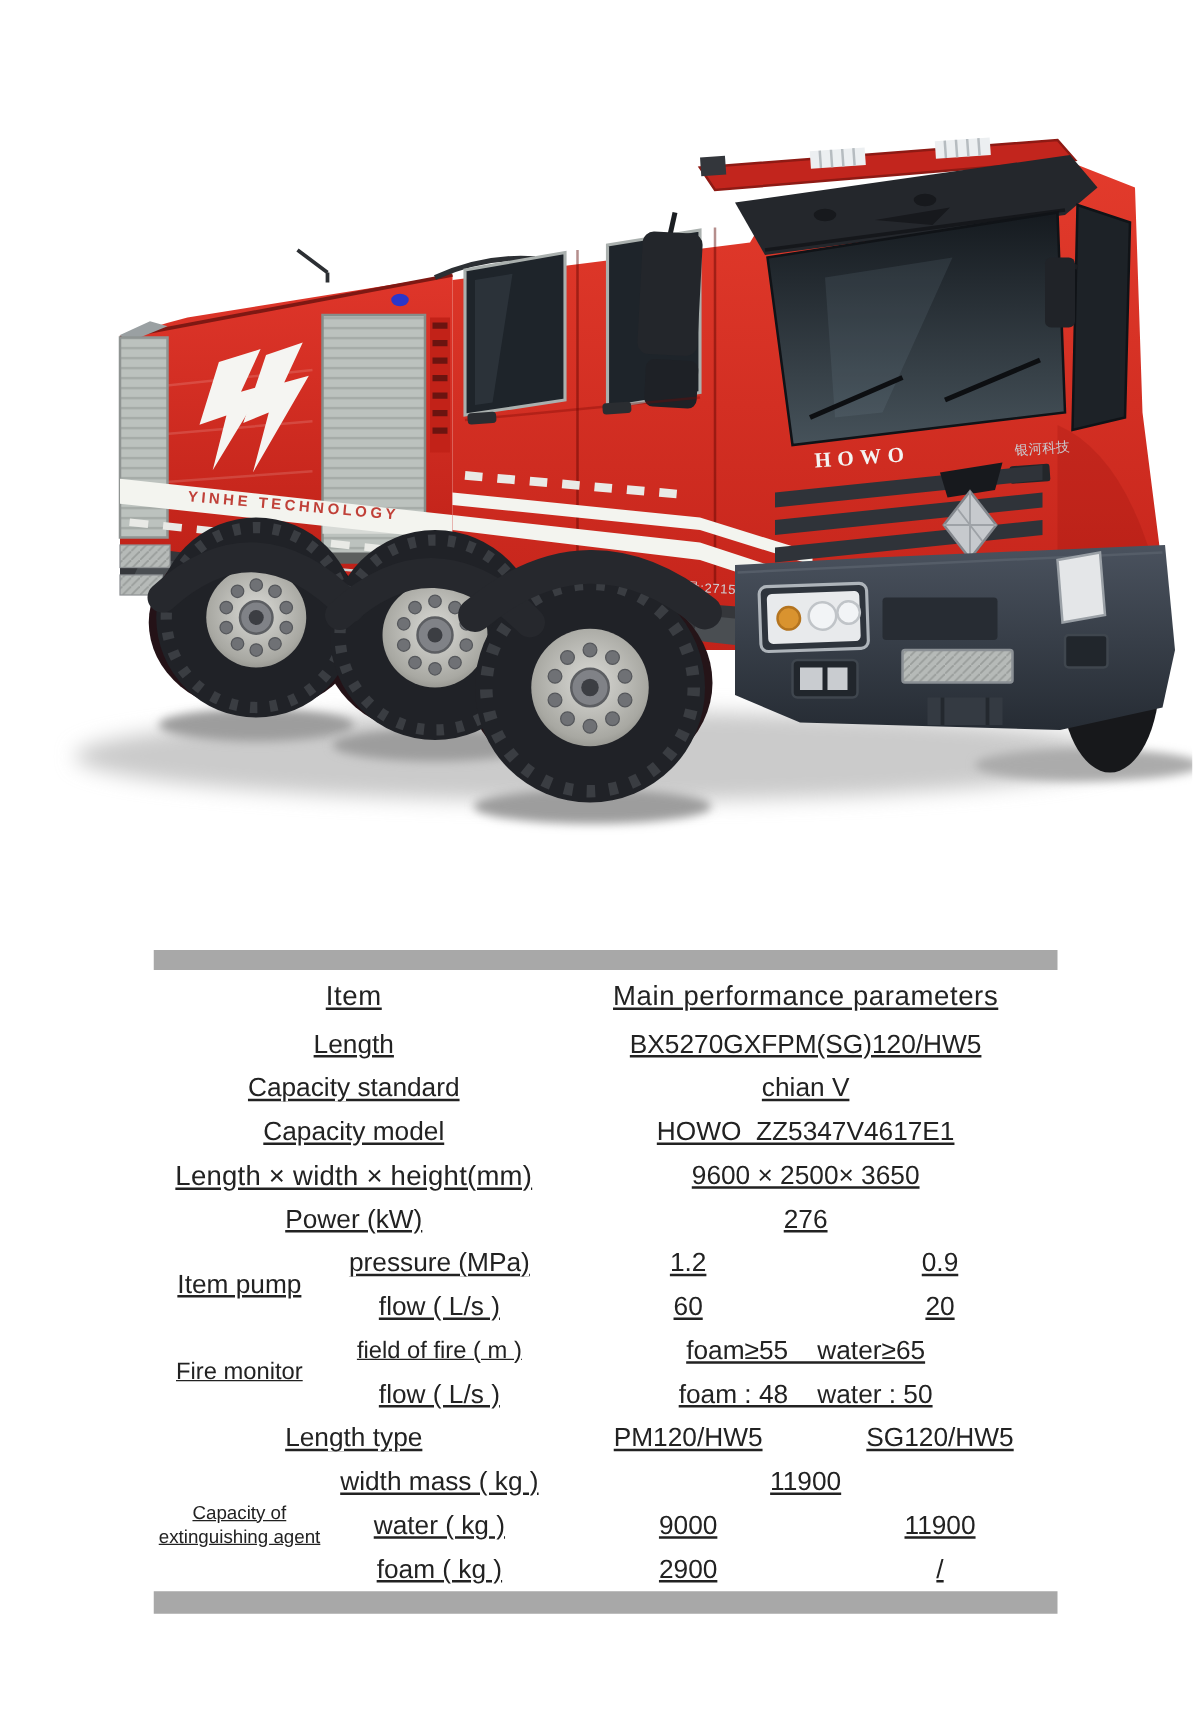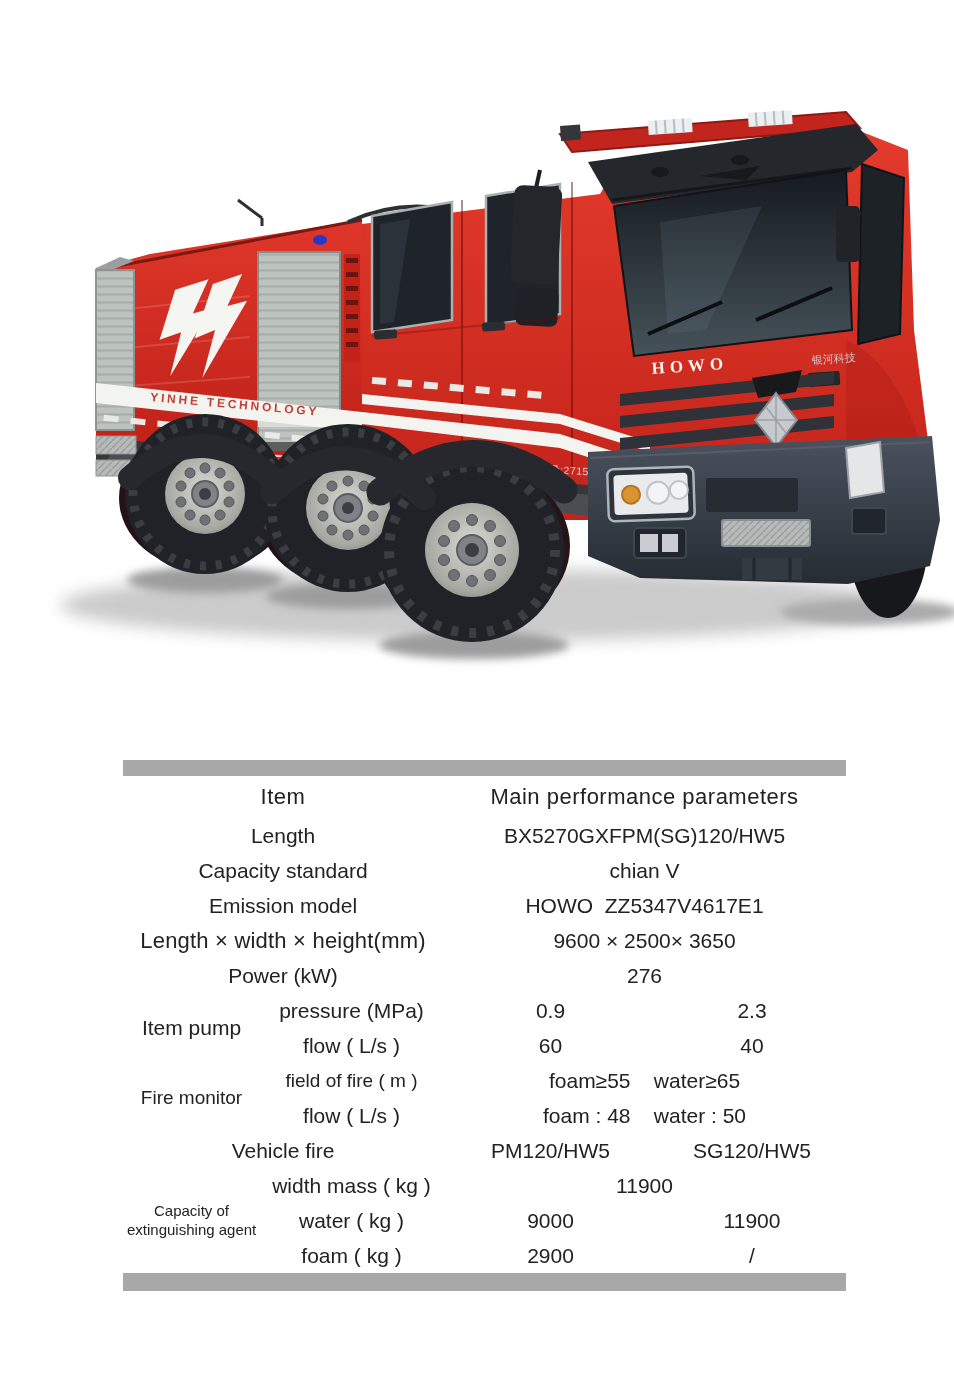--- a/index.html
+++ b/index.html
@@ -6,21 +6,21 @@
   .page{position:relative;width:954px;height:1376px;background:#fff;overflow:hidden;
         font-family:"Liberation Sans",sans-serif;color:#1f1f1f;}
   .truck-wrap{position:absolute;left:0;top:0;width:954px;height:740px;}
   .truck-wrap svg{display:block;}
   .spec-wrap{position:absolute;left:123px;top:760px;width:723px;}
   .bar{width:723px;height:16px;background:#a8a8a8;}
   .bar.bottom{height:18px;margin-top:0;}
   table.spec{border-collapse:collapse;width:723px;table-layout:fixed;
              font-size:21px;color:#222;}
   table.spec td{height:35px;padding:0 4px;text-align:center;vertical-align:middle;
-                border:none;white-space:pre;overflow:hidden;}
+                border:none;white-space:pre;overflow:hidden;text-decoration:underline;}
   tr.r-head td{height:42px;font-size:22px;letter-spacing:.5px;}
   
   td.bt{border-top:2px solid #454545;}
   td.btg{border-top:2px solid #919191;}
   
   td.bl{border-left:2px solid #454545;}
   td.cap{font-size:15px;line-height:1.25;white-space:pre-line;}
   td.small{font-size:19px;}
   td.dim{font-size:22px;letter-spacing:.2px;}
 </style>
@@ -355,56 +355,56 @@
 
       <tr>
         <td colspan="2" class="bt">Length</td>
         <td colspan="2" class="bt bl">BX5270GXFPM(SG)120/HW5</td>
       </tr>
       <tr>
         <td colspan="2" class="bt">Capacity standard</td>
         <td colspan="2" class="bt bl">chian V</td>
       </tr>
       <tr>
-        <td colspan="2" class="bt">Emission model</td>
+        <td colspan="2" class="bt">Capacity model</td>
         <td colspan="2" class="bt bl">HOWO  ZZ5347V4617E1</td>
       </tr>
       <tr>
         <td colspan="2" class="bt dim">Length × width × height(mm)</td>
         <td colspan="2" class="bt bl">9600 × 2500× 3650</td>
       </tr>
       <tr>
         <td colspan="2" class="bt">Power (kW)</td>
         <td colspan="2" class="bt bl">276</td>
       </tr>
 
       <tr>
         <td rowspan="2" class="bt">Item pump</td>
         <td class="bt bl">pressure (MPa)</td>
+        <td class="bt bl">1.2</td>
         <td class="bt bl">0.9</td>
-        <td class="bt bl">2.3</td>
       </tr>
       <tr>
         <td class="btg bl">flow ( L/s )</td>
         <td class="btg bl">60</td>
-        <td class="btg bl">40</td>
+        <td class="btg bl">20</td>
       </tr>
 
       <tr>
         <td rowspan="2" class="bt small">Fire monitor</td>
         <td class="bt bl small">field of fire ( m )</td>
         <td colspan="2" class="bt bl">foam≥55    water≥65</td>
       </tr>
       <tr>
         <td class="btg bl">flow ( L/s )</td>
         <td colspan="2" class="btg bl">foam : 48    water : 50</td>
       </tr>
 
       <tr>
-        <td colspan="2" class="bt">Vehicle fire</td>
+        <td colspan="2" class="bt">Length type</td>
         <td class="bt bl">PM120/HW5</td>
         <td class="bt bl">SG120/HW5</td>
       </tr>
 
       <tr>
         <td rowspan="3" class="bt cap">Capacity of
 extinguishing agent</td>
         <td class="bt bl">width mass ( kg )</td>
         <td colspan="2" class="bt bl">11900</td>
       </tr>

